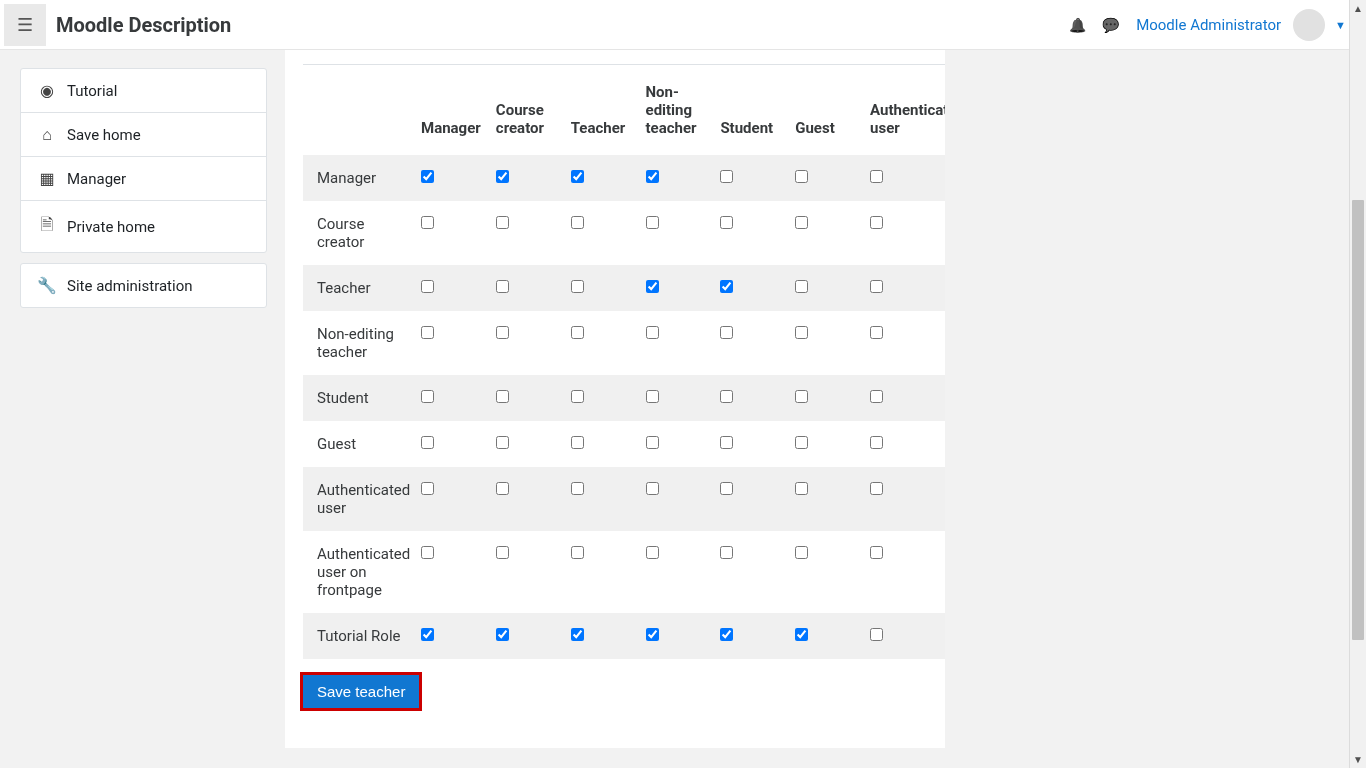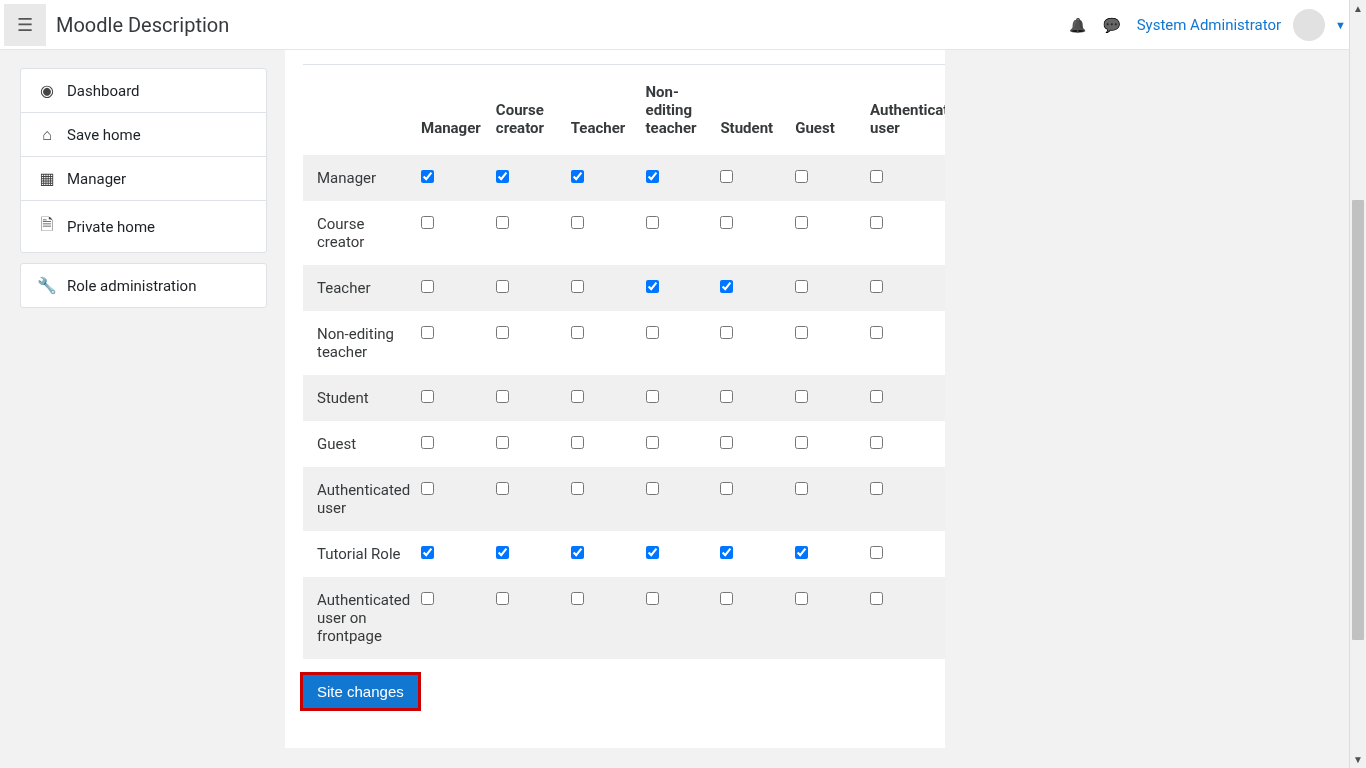--- a/index.html
+++ b/index.html
@@ -1,19 +1,19 @@
 <!DOCTYPE html>
 <html><head>
 <meta charset="utf-8">
 <style>
 * { box-sizing: border-box; margin: 0; padding: 0; }
 body { font-family: -apple-system, BlinkMacSystemFont, "Segoe UI", Roboto, "Helvetica Neue", Arial, sans-serif; background: #f2f2f2; color: #373a3c; font-size: 14px; overflow-x: hidden; }
 .navbar { background: #fff; height: 50px; display: flex; align-items: center; padding: 0 16px 0 0; border-bottom: 1px solid #e5e5e5; position: relative; }
 .nav-toggle { width: 42px; height: 42px; background: #e9e9e9; border: none; margin: 4px 10px 4px 4px; display: flex; align-items: center; justify-content: center; cursor: pointer; font-size: 18px; color: #555; }
-.brand { font-size: 20px; color: #373a3c; text-decoration: none; }
+.brand { font-size: 20px; color: #373a3c; text-decoration: none; font-weight: bold; }
 .nav-spacer { flex: 1; }
 .nav-icon-btn { background: none; border: none; font-size: 16px; color: #5b5b5b; padding: 0 8px; cursor: pointer; }
 .user-link { color: #1177d1; text-decoration: none; font-size: 15px; padding: 0 8px; }
 .avatar { width: 32px; height: 32px; border-radius: 50%; background: #e1e1e1; display: inline-block; vertical-align: middle; margin-left: 4px; }
 .caret-btn { background: none; border: none; color: #1177d1; font-size: 11px; padding: 0 4px 0 10px; cursor: pointer; }
 .layout { display: flex; padding: 0; }
 .sidebar { width: 285px; padding: 18px 18px 0 20px; }
 .nav-list { background: #fff; border: 1px solid #dee2e6; border-radius: 3px; list-style: none; margin-bottom: 10px; }
 .nav-list li { border-bottom: 1px solid #dee2e6; }
 .nav-list li:last-child { border-bottom: none; }
@@ -43,32 +43,32 @@
 <body>
 
 <div class="navbar">
   <button class="nav-toggle">
     <span>☰</span>
   </button>
   <a href="#" class="brand">Moodle Description</a>
   <div class="nav-spacer"></div>
   <button class="nav-icon-btn"><span class="bell"></span></button>
   <button class="nav-icon-btn"><span class="msg"></span></button>
-  <a href="#" class="user-link">System Administrator</a>
+  <a href="#" class="user-link">Moodle Administrator</a>
   <span class="avatar"></span>
   <button class="caret-btn"><span>▼</span></button>
 </div>
 
 <div class="layout">
   <div class="sidebar">
     <ul class="nav-list" id="nav-group1">
         <li>
           <a href="#">
             <span class="ico">◉</span>
-            <span>Dashboard</span>
+            <span>Tutorial</span>
           </a>
         </li>
         <li>
           <a href="#">
             <span class="ico">⌂</span>
             <span>Save home</span>
           </a>
         </li>
         <li>
           <a href="#">
@@ -80,21 +80,21 @@
           <a href="#">
             <span class="ico">🗎</span>
             <span>Private home</span>
           </a>
         </li>
       </ul>
     <ul class="nav-list" id="nav-group2">
         <li>
           <a href="#">
             <span class="ico">🔧</span>
-            <span>Role administration</span>
+            <span>Site administration</span>
           </a>
         </li>
       </ul>
   </div>
 
   <div class="main">
     <div class="content-card">
       <div class="table-wrap">
         <table>
           <thead>
@@ -174,43 +174,43 @@
                 <td>Authenticated user</td>
                 <td><input type="checkbox" style=""></td>
                 <td><input type="checkbox" style=""></td>
                 <td><input type="checkbox" style=""></td>
                 <td><input type="checkbox" style=""></td>
                 <td><input type="checkbox" style=""></td>
                 <td><input type="checkbox" style=""></td>
                 <td><input type="checkbox" style=""></td>
               </tr>
               <tr>
+                <td>Authenticated user on frontpage</td>
+                <td><input type="checkbox" style=""></td>
+                <td><input type="checkbox" style=""></td>
+                <td><input type="checkbox" style=""></td>
+                <td><input type="checkbox" style=""></td>
+                <td><input type="checkbox" style=""></td>
+                <td><input type="checkbox" style=""></td>
+                <td><input type="checkbox" style=""></td>
+              </tr>
+              <tr>
                 <td>Tutorial Role</td>
                 <td><input type="checkbox" checked="" style=""></td>
                 <td><input type="checkbox" checked="" style=""></td>
                 <td><input type="checkbox" checked="" style=""></td>
                 <td><input type="checkbox" checked="" style=""></td>
                 <td><input type="checkbox" checked="" style=""></td>
                 <td><input type="checkbox" checked="" style=""></td>
-                <td><input type="checkbox" style=""></td>
-              </tr>
-              <tr>
-                <td>Authenticated user on frontpage</td>
-                <td><input type="checkbox" style=""></td>
-                <td><input type="checkbox" style=""></td>
-                <td><input type="checkbox" style=""></td>
-                <td><input type="checkbox" style=""></td>
-                <td><input type="checkbox" style=""></td>
-                <td><input type="checkbox" style=""></td>
                 <td><input type="checkbox" style=""></td>
               </tr>
             </tbody>
         </table>
       </div>
-      <button class="save-btn">Site changes</button>
+      <button class="save-btn">Save teacher</button>
     </div>
     <div class="right-pad"></div>
   </div>
 </div>
 
 <div class="scrollbar">
   <div class="sb-btn sb-top">▲</div>
   <div class="sb-thumb"></div>
   <div class="sb-btn sb-bot">▼</div>
 </div>

